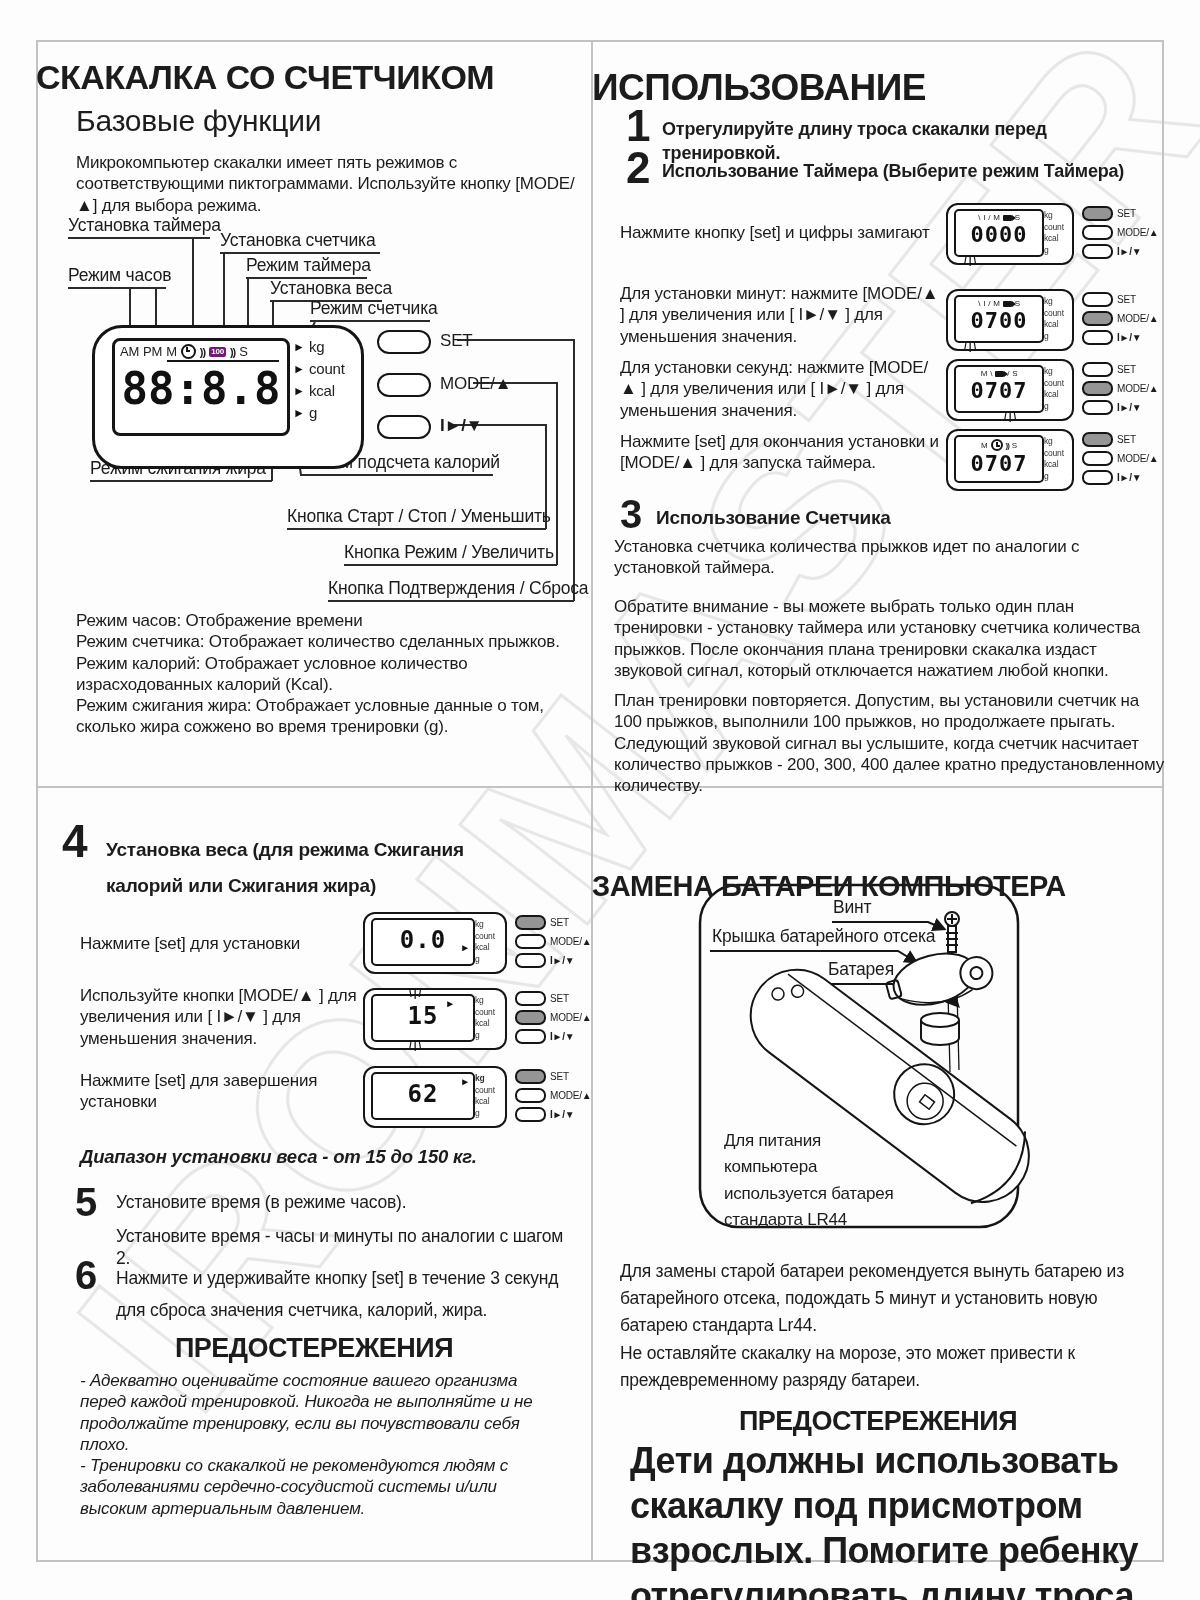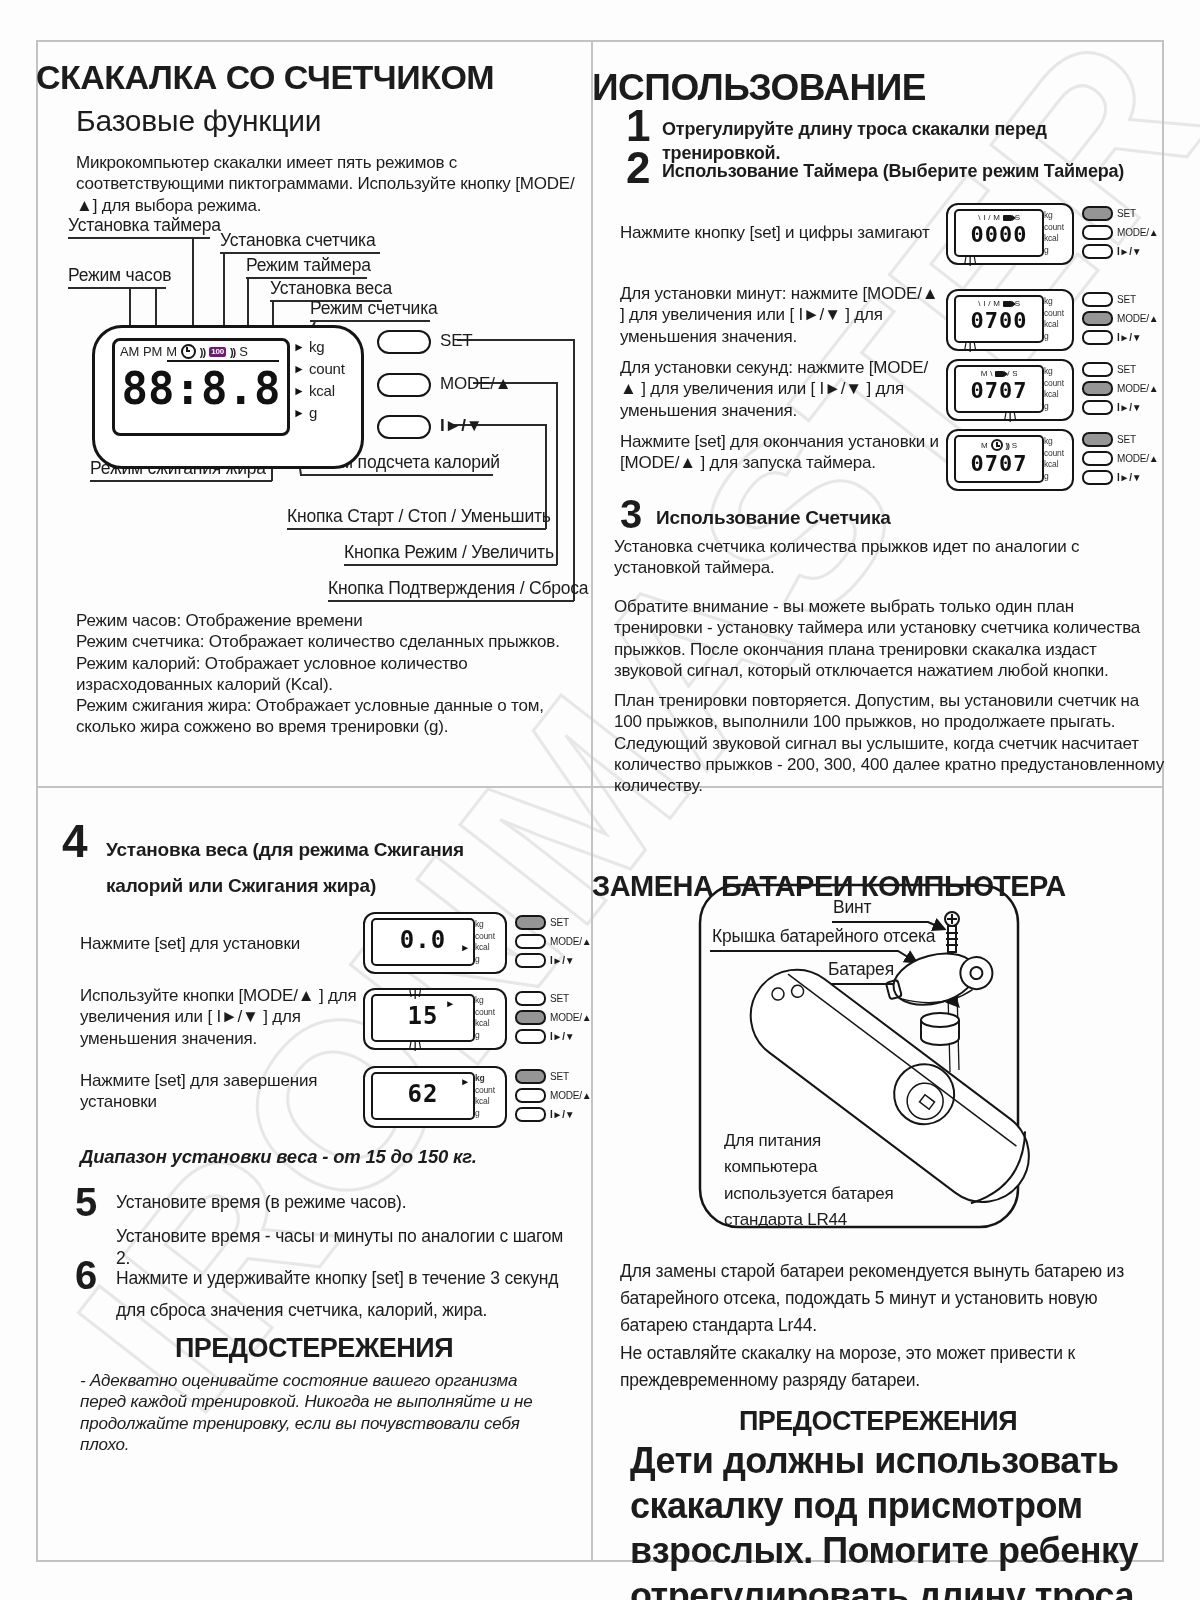--- a/index.html
+++ b/index.html
@@ -455,20 +455,21 @@
 
 <div class="abs ital bold" style="left:80px;top:1146px;font-size:18.5px;">Диапазон установки веса - от 15 до 150 кг.</div>
 <div class="abs stepnum" style="left:75px;top:1182px;font-size:40px;">5</div>
 <div class="abs body17" style="left:116px;top:1192px;width:440px;font-size:17.5px;">Установите время (в режиме часов).</div>
 <div class="abs body17" style="left:116px;top:1226px;width:460px;font-size:17.5px;">Установите время - часы и минуты по аналогии с шагом 2.</div>
 <div class="abs stepnum" style="left:75px;top:1255px;font-size:40px;">6</div>
 <div class="abs body17" style="left:116px;top:1263px;width:462px;font-size:17.5px;line-height:1.8;">Нажмите и удерживайте кнопку [set]  в течение 3 секунд для сброса значения счетчика, калорий, жира.</div>
 <div class="abs h3" style="left:36px;top:1333px;width:556px;">ПРЕДОСТЕРЕЖЕНИЯ</div>
 <div class="abs body17 ital" style="left:80px;top:1370px;width:486px;">
   <div>- Адекватно оценивайте состояние вашего организма перед каждой тренировкой. Никогда не выполняйте и не продолжайте тренировку, если вы почувствовали себя плохо.</div>
+  <div>- Тренировки со скакалкой не рекомендуются людям с заболеваниями сердечно-сосудистой системы и/или высоким артериальным давлением.</div>
 </div>
 
 <div class="abs h1" style="left:592px;top:822px;width:664px;font-size:29px;margin-top:48px;">ЗАМЕНА БАТАРЕИ КОМПЬЮТЕРА</div>
 <div class="abs" style="left:833px;top:897px;font-size:17.5px;">Винт</div>
 <div class="abs" style="left:712px;top:926px;font-size:17.5px;">Крышка батарейного отсека</div>
 <div class="abs" style="left:828px;top:959px;font-size:17.5px;">Батарея</div>
 <div class="abs" style="left:724px;top:1128px;width:185px;font-size:17px;line-height:1.55;">Для питания компьютера используется батарея стандарта LR44</div>
 <div class="abs" style="left:620px;top:1258px;width:520px;font-size:17.5px;line-height:1.55;">Для замены старой батареи рекомендуется вынуть батарею из батарейного отсека, подождать 5 минут и установить новую батарею стандарта Lr44.</div>
 <div class="abs" style="left:620px;top:1340px;width:520px;font-size:17.5px;line-height:1.55;">Не оставляйте скакалку на морозе, это может привести к преждевременному разряду батареи.</div>
 <div class="abs h3" style="left:592px;top:1406px;width:572px;">ПРЕДОСТЕРЕЖЕНИЯ</div>

